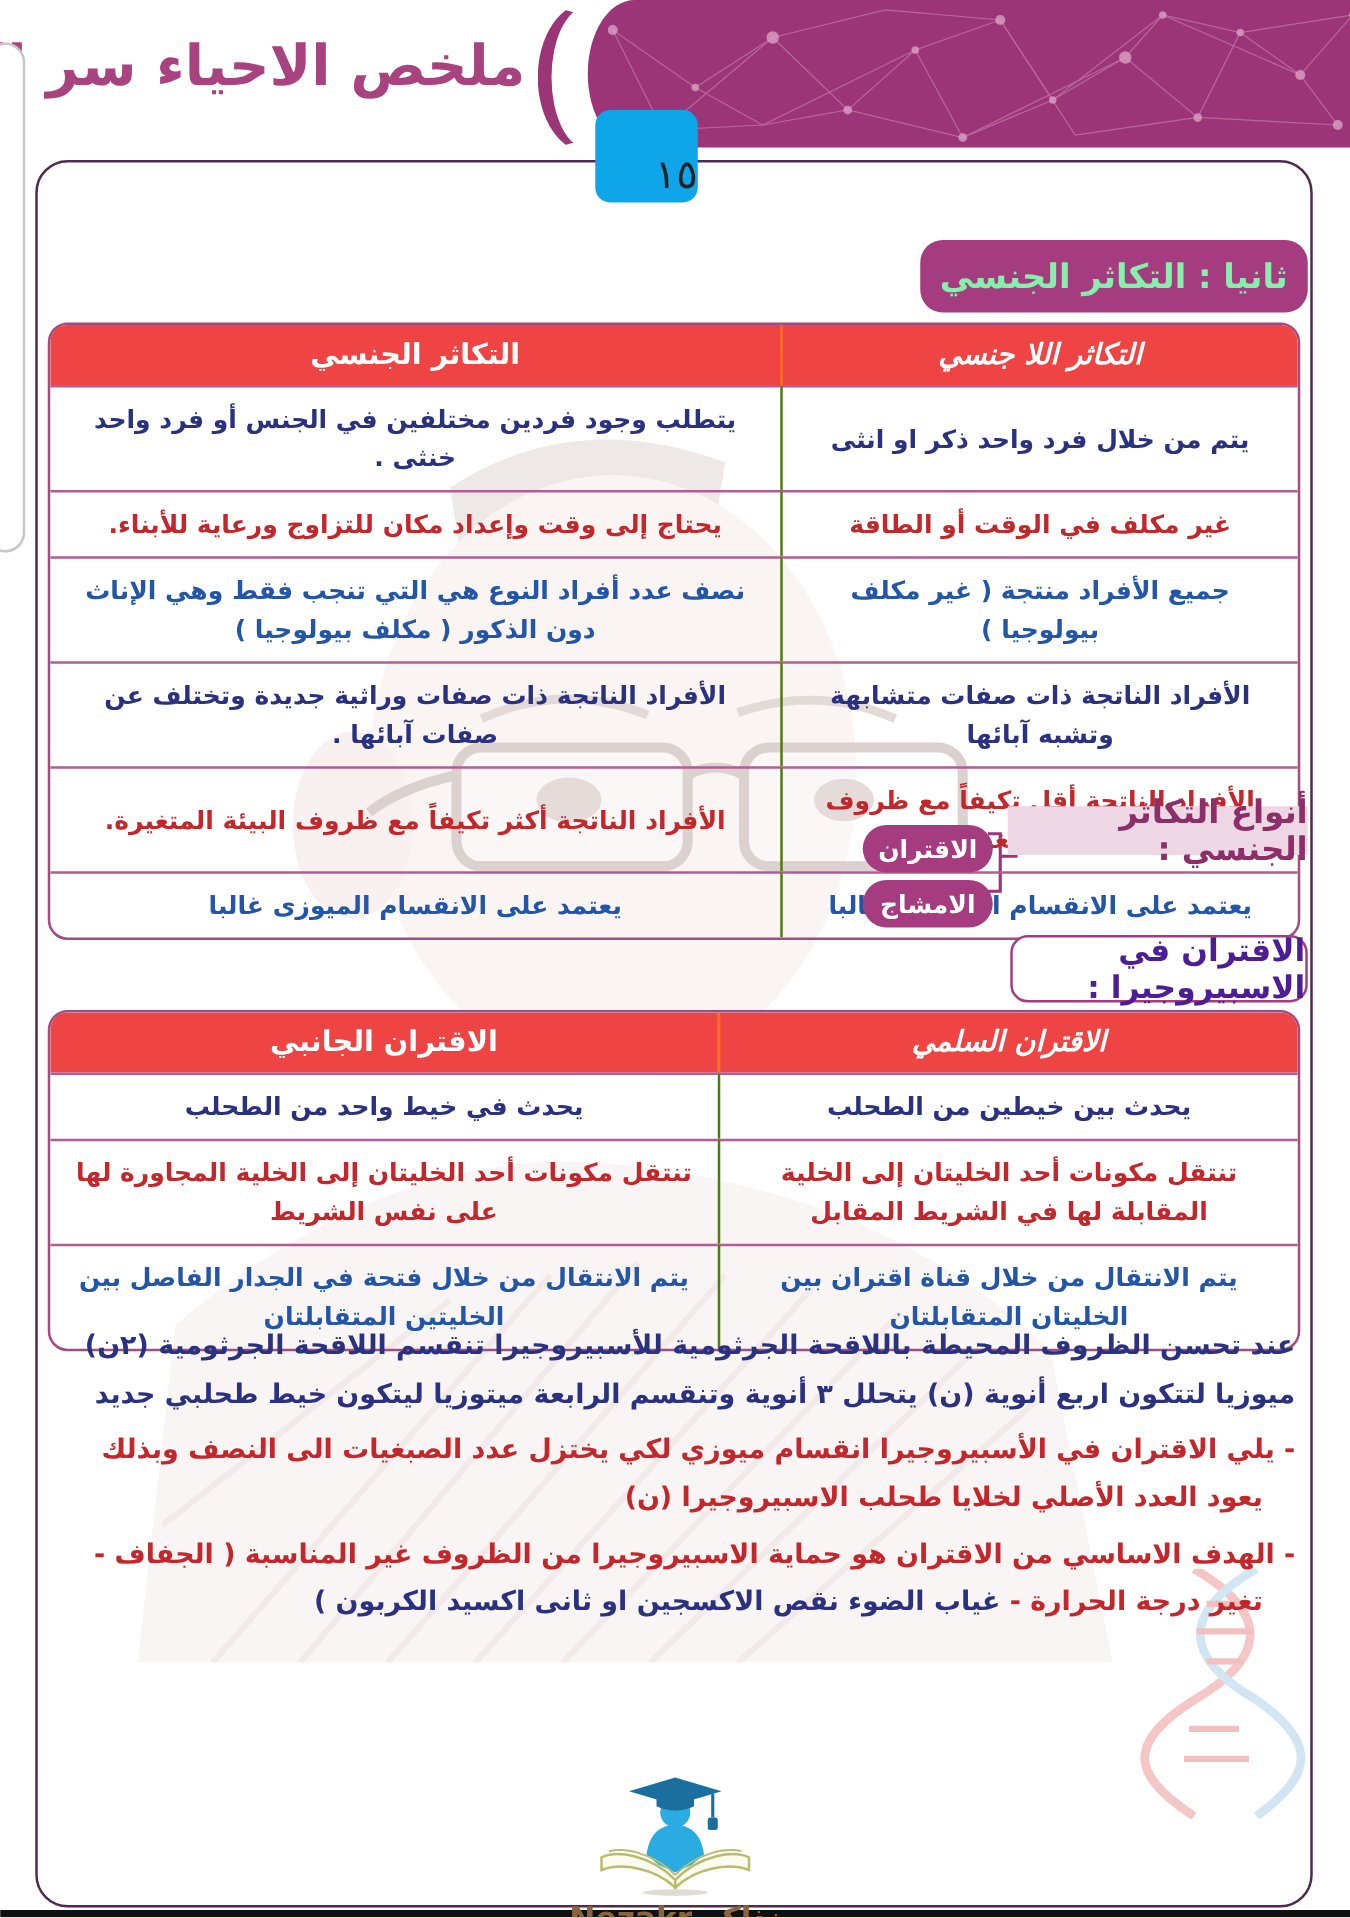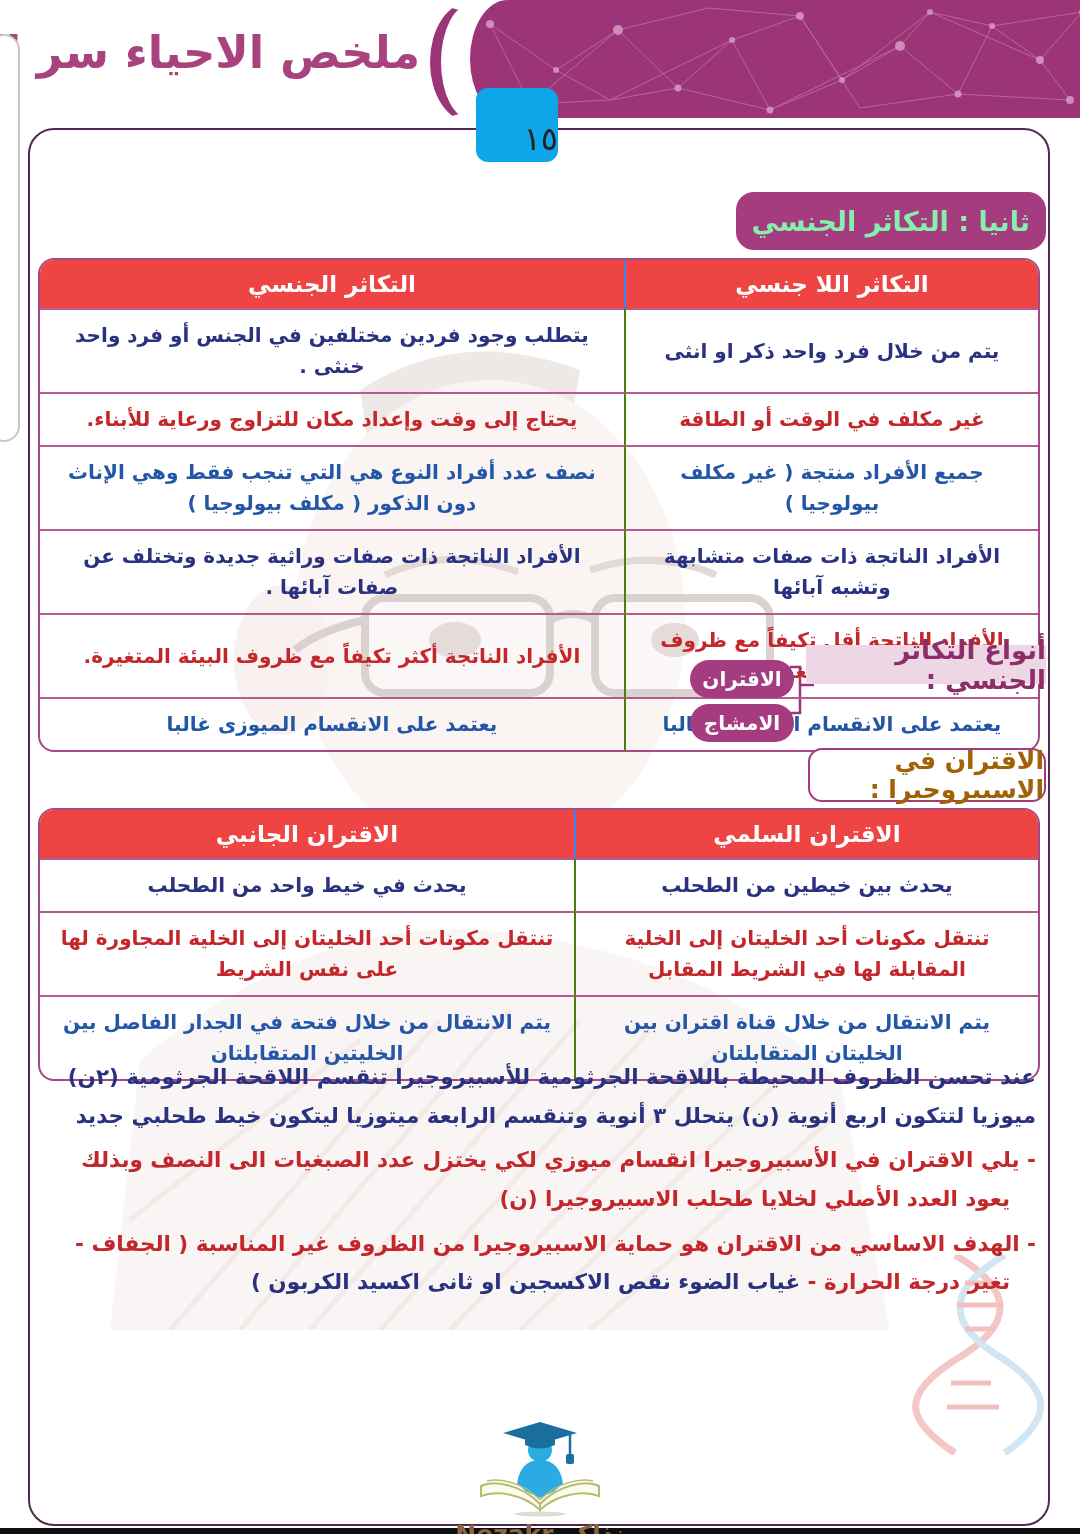--- a/index.html
+++ b/index.html
@@ -43,37 +43,37 @@
   .t1{top:258px;}
   .t2{top:808px;}
   .trow{display:grid;}
   .t1 .trow{grid-template-columns:41.5% 58.5%;}
   .t2 .trow{grid-template-columns:46.5% 53.5%;}
   .th{background:#ef4444;color:#fff;font-size:23px;font-weight:bold;text-align:center;
       padding:11px 10px;}
   .td{font-size:20px;font-weight:bold;text-align:center;padding:10px 16px;line-height:1.55;
       border-top:2px solid #b45c92;display:flex;align-items:center;justify-content:center;}
   .cell-r{border-left:2px solid #4d7c0f;}  
-  .th.cell-r{border-left:2px solid #3b82f6;}
+  .th.cell-r{border-left:2px solid #f97316;font-style:italic;}
   .t-navy{color:#2a3280;}
   .t-blue{color:#2456a8;}
   .t-red{color:#c3262b;}
 
   
   .types-heading{position:absolute;right:34px;top:645px;width:240px;height:39px;background:#eed7e5;
       color:#8c2f68;font-size:26px;font-weight:bold;display:flex;align-items:center;
       justify-content:center;z-index:2;}
   .tag{position:absolute;width:104px;height:38px;background:#a63c80;color:#fff;font-size:20px;
       font-weight:bold;border-radius:19px;display:flex;align-items:center;justify-content:center;z-index:2;margin-top:12px;}
   .tag1{left:690px;top:648px;}
   .tag2{left:690px;top:692px;}
   .connector{position:absolute;left:790px;top:655px;z-index:1;}
 
   .conj-heading{position:absolute;right:34px;top:748px;width:234px;height:50px;background:#fff;
-      border:2.5px solid #a63c80;border-radius:14px;color:#a16207;font-size:25px;font-weight:bold;
+      border:2.5px solid #a63c80;border-radius:14px;color:#4c1d95;font-size:25px;font-weight:bold;
       display:flex;align-items:center;justify-content:center;z-index:2;}
 
   
   .notes{position:absolute;right:44px;left:44px;top:1058px;z-index:2;
          font-size:21.5px;font-weight:bold;line-height:1.8;text-align:right;}
   .notes p{margin:0 0 6px 0;}
   .hang{padding-right:26px;text-indent:-26px;}
 
   
   .logo{position:absolute;left:0;right:0;top:1418px;display:flex;flex-direction:column;

